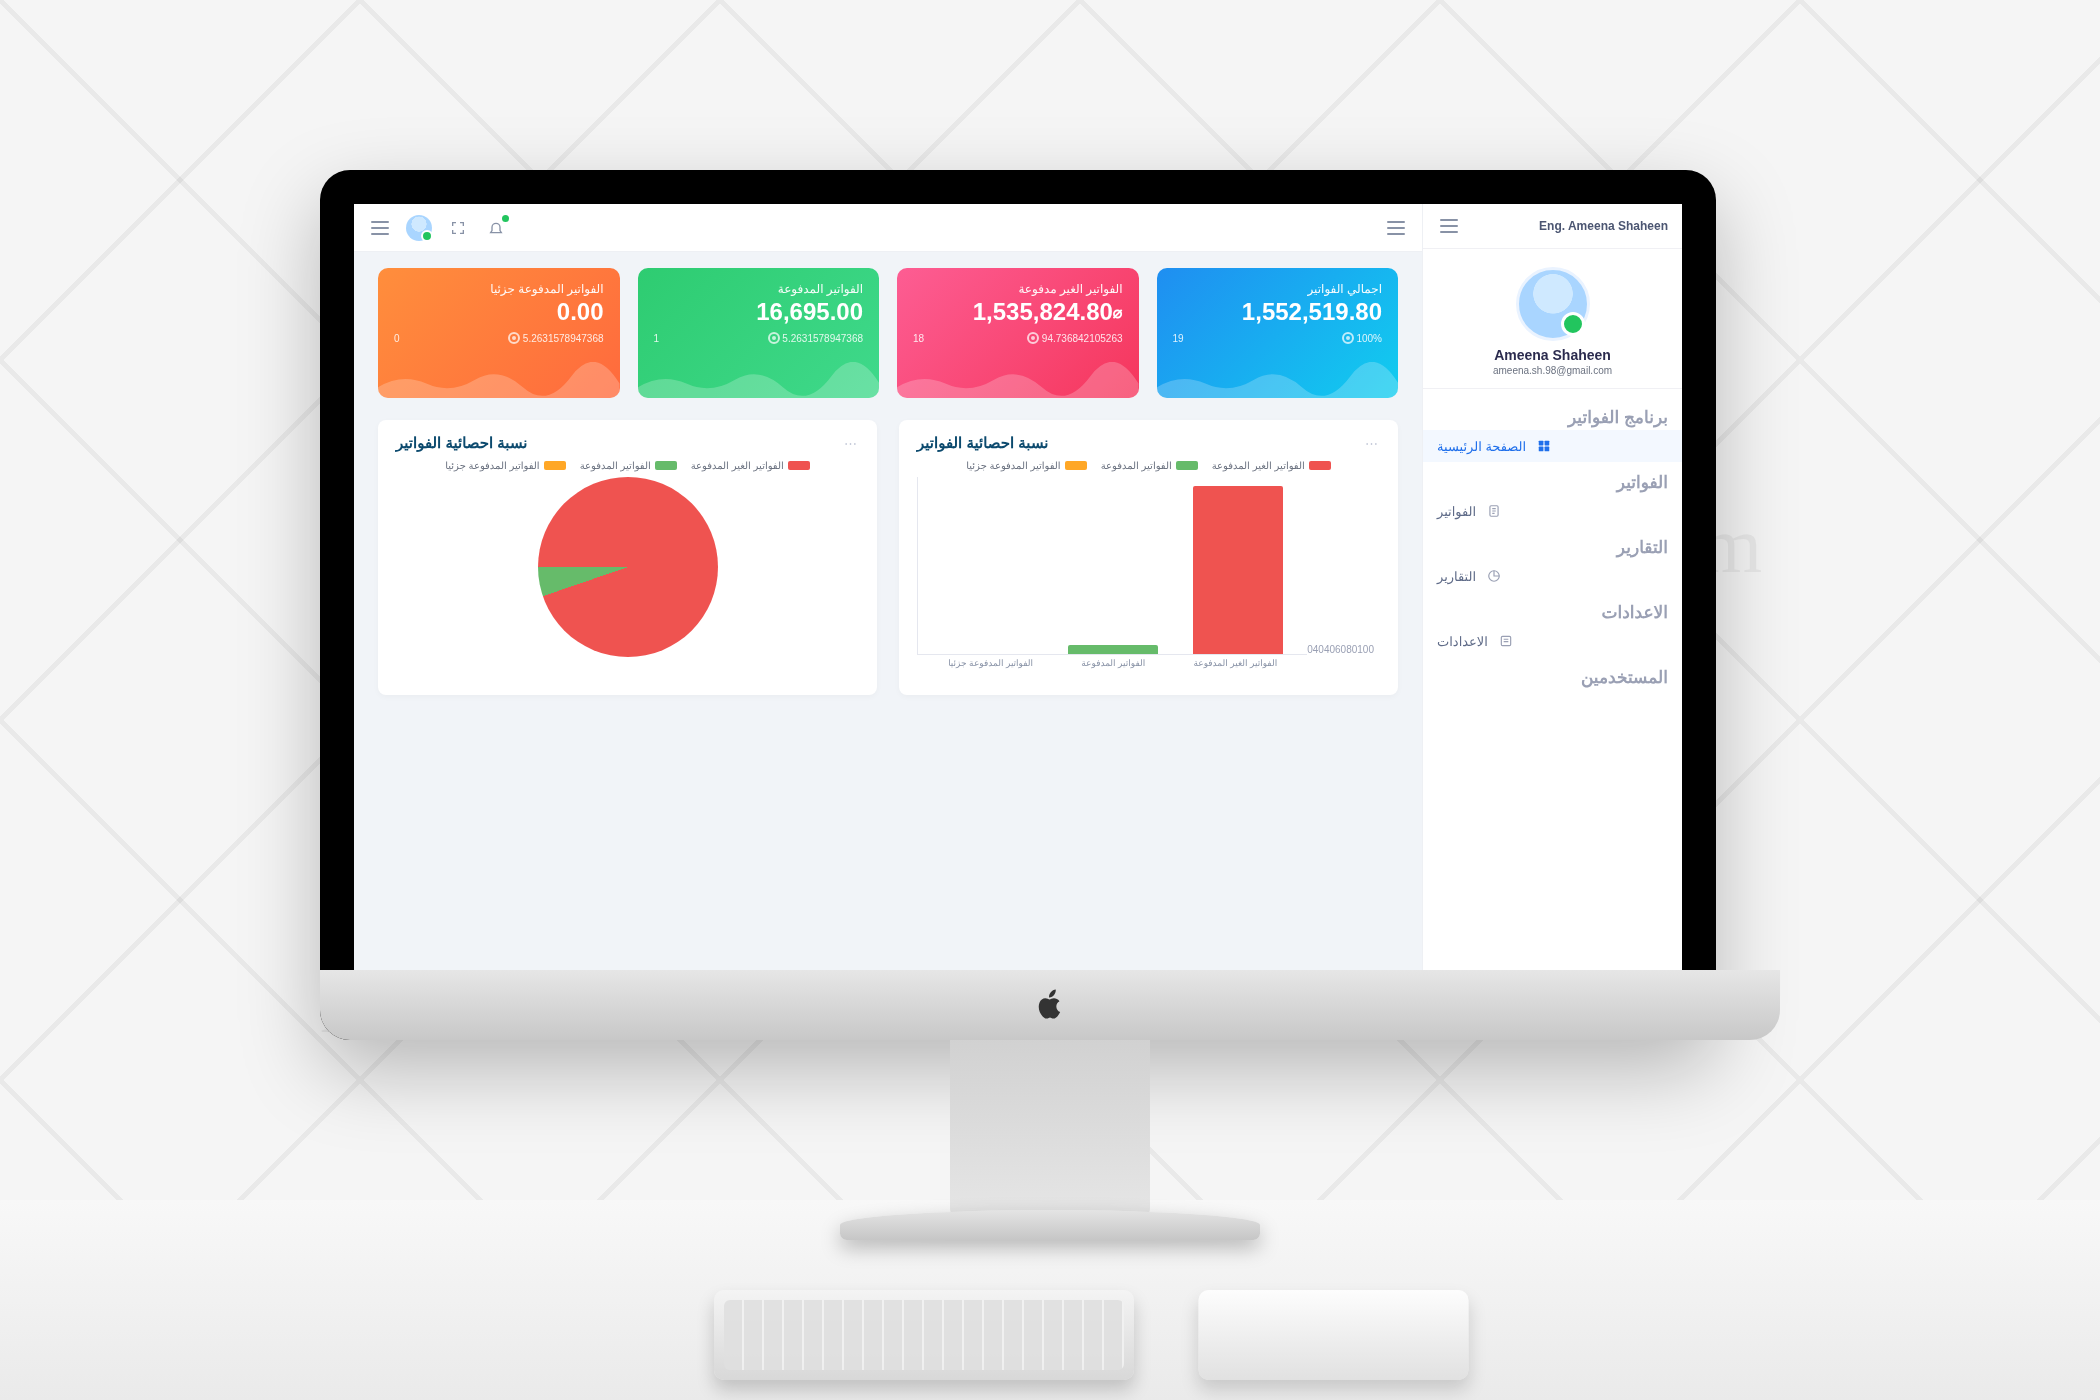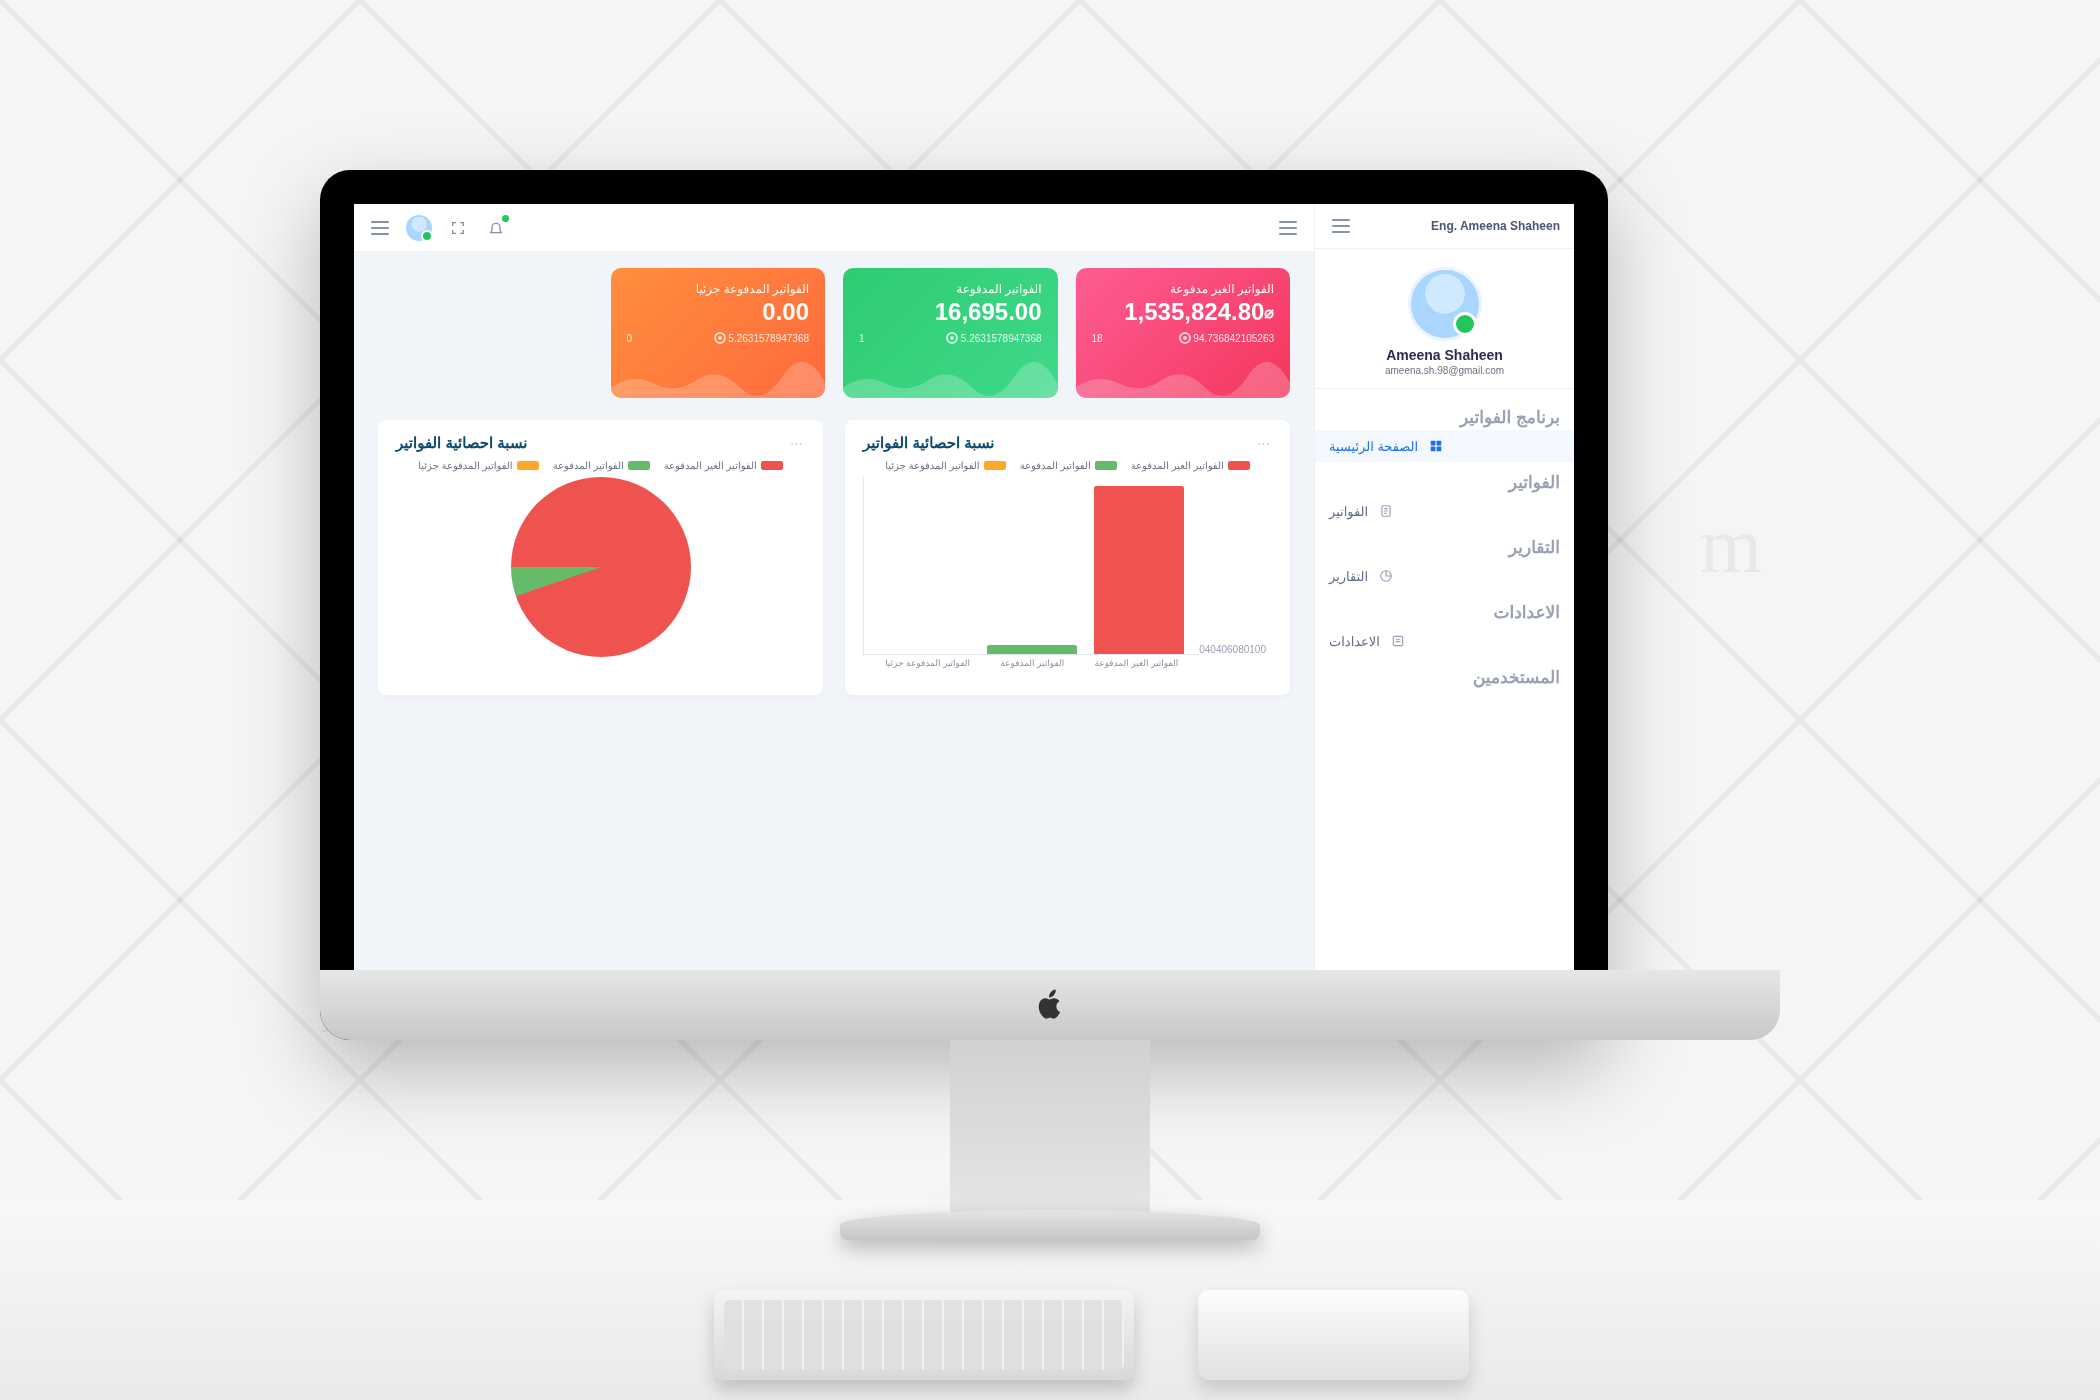--- a/index.html
+++ b/index.html
@@ -8,21 +8,21 @@
 
 .wm { position:absolute; inset:0; pointer-events:none; background-image:
   linear-gradient(45deg, transparent 49.5%, rgba(0,0,0,.05) 49.5%, rgba(0,0,0,.05) 50.5%, transparent 50.5%),
   linear-gradient(-45deg, transparent 49.5%, rgba(0,0,0,.05) 49.5%, rgba(0,0,0,.05) 50.5%, transparent 50.5%);
   background-size:360px 360px; }
 .wm-m { position:absolute; font-size:80px; color:rgba(0,0,0,.05); font-weight:300; pointer-events:none; font-family:Georgia,serif; }
 
 
 .desk { position:absolute; left:0; right:0; bottom:0; height:200px; background:linear-gradient(to bottom,#f8f8f8,#eaeaea); }
 .monitor { position:absolute; left:50%; top:170px; transform:translateX(-50%); width:1460px; }
-.screen-frame { width:1288px; height:870px; background:#000; border-radius:30px; padding:34px 34px 70px 34px; box-shadow:0 30px 80px rgba(0,0,0,.25); }
+.screen-frame { width:1396px; height:870px; background:#000; border-radius:30px; padding:34px 34px 70px 34px; box-shadow:0 30px 80px rgba(0,0,0,.25); }
 .chin { position:absolute; left:0; right:0; bottom:0; height:70px; background:linear-gradient(to bottom,#e6e6e6,#c8c8c8); border-radius:0 0 30px 30px; display:flex; align-items:center; justify-content:center; }
 .apple { width:32px; height:38px; }
 .stand-neck { position:absolute; left:50%; transform:translateX(-50%); bottom:-180px; width:200px; height:200px; background:linear-gradient(to bottom,#cfcfcf,#e6e6e6); border-radius:0 0 12px 12px; }
 .stand-foot { position:absolute; left:50%; transform:translateX(-50%); bottom:-200px; width:420px; height:30px; background:linear-gradient(to bottom,#e4e4e4,#c6c6c6); border-radius:60% 60% 8px 8px; box-shadow:0 8px 20px rgba(0,0,0,.25); }
 .kbd { position:absolute; left:50%; transform:translateX(-80%); bottom:-340px; width:420px; height:90px; background:linear-gradient(to bottom,#f4f4f4,#d8d8d8); border-radius:10px; box-shadow:0 10px 18px rgba(0,0,0,.18); }
 .kbd::after{content:"";position:absolute;inset:10px;background:repeating-linear-gradient(to right,#e0e0e0 0 18px,#f2f2f2 18px 20px),repeating-linear-gradient(to bottom,#e0e0e0 0 16px,#f2f2f2 16px 18px);border-radius:6px;opacity:.9;}
 .trackpad { position:absolute; left:50%; transform:translateX(55%); bottom:-340px; width:270px; height:90px; background:linear-gradient(to bottom,#fdfdfd,#e1e1e1); border-radius:10px; box-shadow:0 10px 18px rgba(0,0,0,.15); }
 
 
 .screen { width:100%; height:100%; background:#f1f4f8; display:flex; direction:rtl; font-size:13px; color:#333; overflow:hidden; }
@@ -201,20 +201,31 @@
                 <span></span>
                 <span></span>
                 <span></span>
               </span>
             </span>
         </div>
 
         <div class="content">
 
           <div class="cards" id="cards">
+              <div class="card c-blue">
+                <div class="label">اجمالي الفواتير</div>
+                <div class="value">1,552,519.80</div>
+                <div class="row2">
+                  <span>100% <span class="dot-circle"></span></span>
+                  <span>19</span>
+                </div>
+                <svg class="spark" viewBox="0 0 100 20" preserveAspectRatio="none">
+                  <path d="M0 14 Q10 6 20 12 T40 10 T60 14 T80 8 T100 12 V20 H0 Z" fill="rgba(255,255,255,.22)"></path>
+                </svg>
+              </div>
               <div class="card c-pink">
                 <div class="label">الفواتير الغير مدفوعة</div>
                 <div class="value"><span style="font-size:16px;vertical-align:2px;">⌀</span>1,535,824.80</div>
                 <div class="row2">
                   <span>94.736842105263 <span class="dot-circle"></span></span>
                   <span>18</span>
                 </div>
                 <svg class="spark" viewBox="0 0 100 20" preserveAspectRatio="none">
                   <path d="M0 14 Q10 6 20 12 T40 10 T60 14 T80 8 T100 12 V20 H0 Z" fill="rgba(255,255,255,.22)"></path>
                 </svg>

